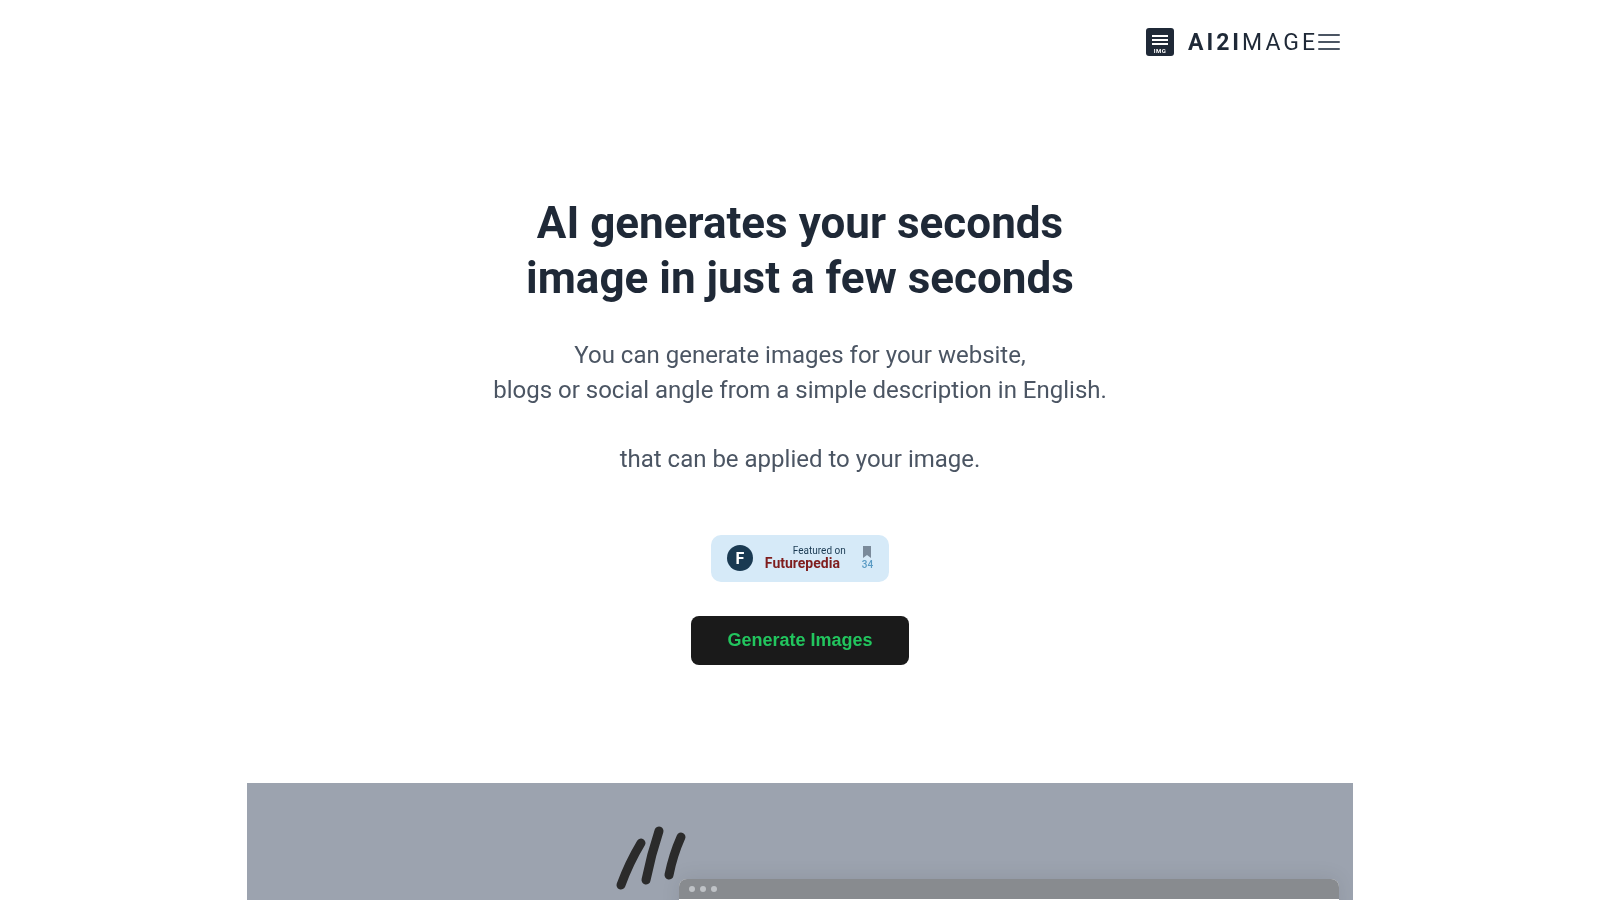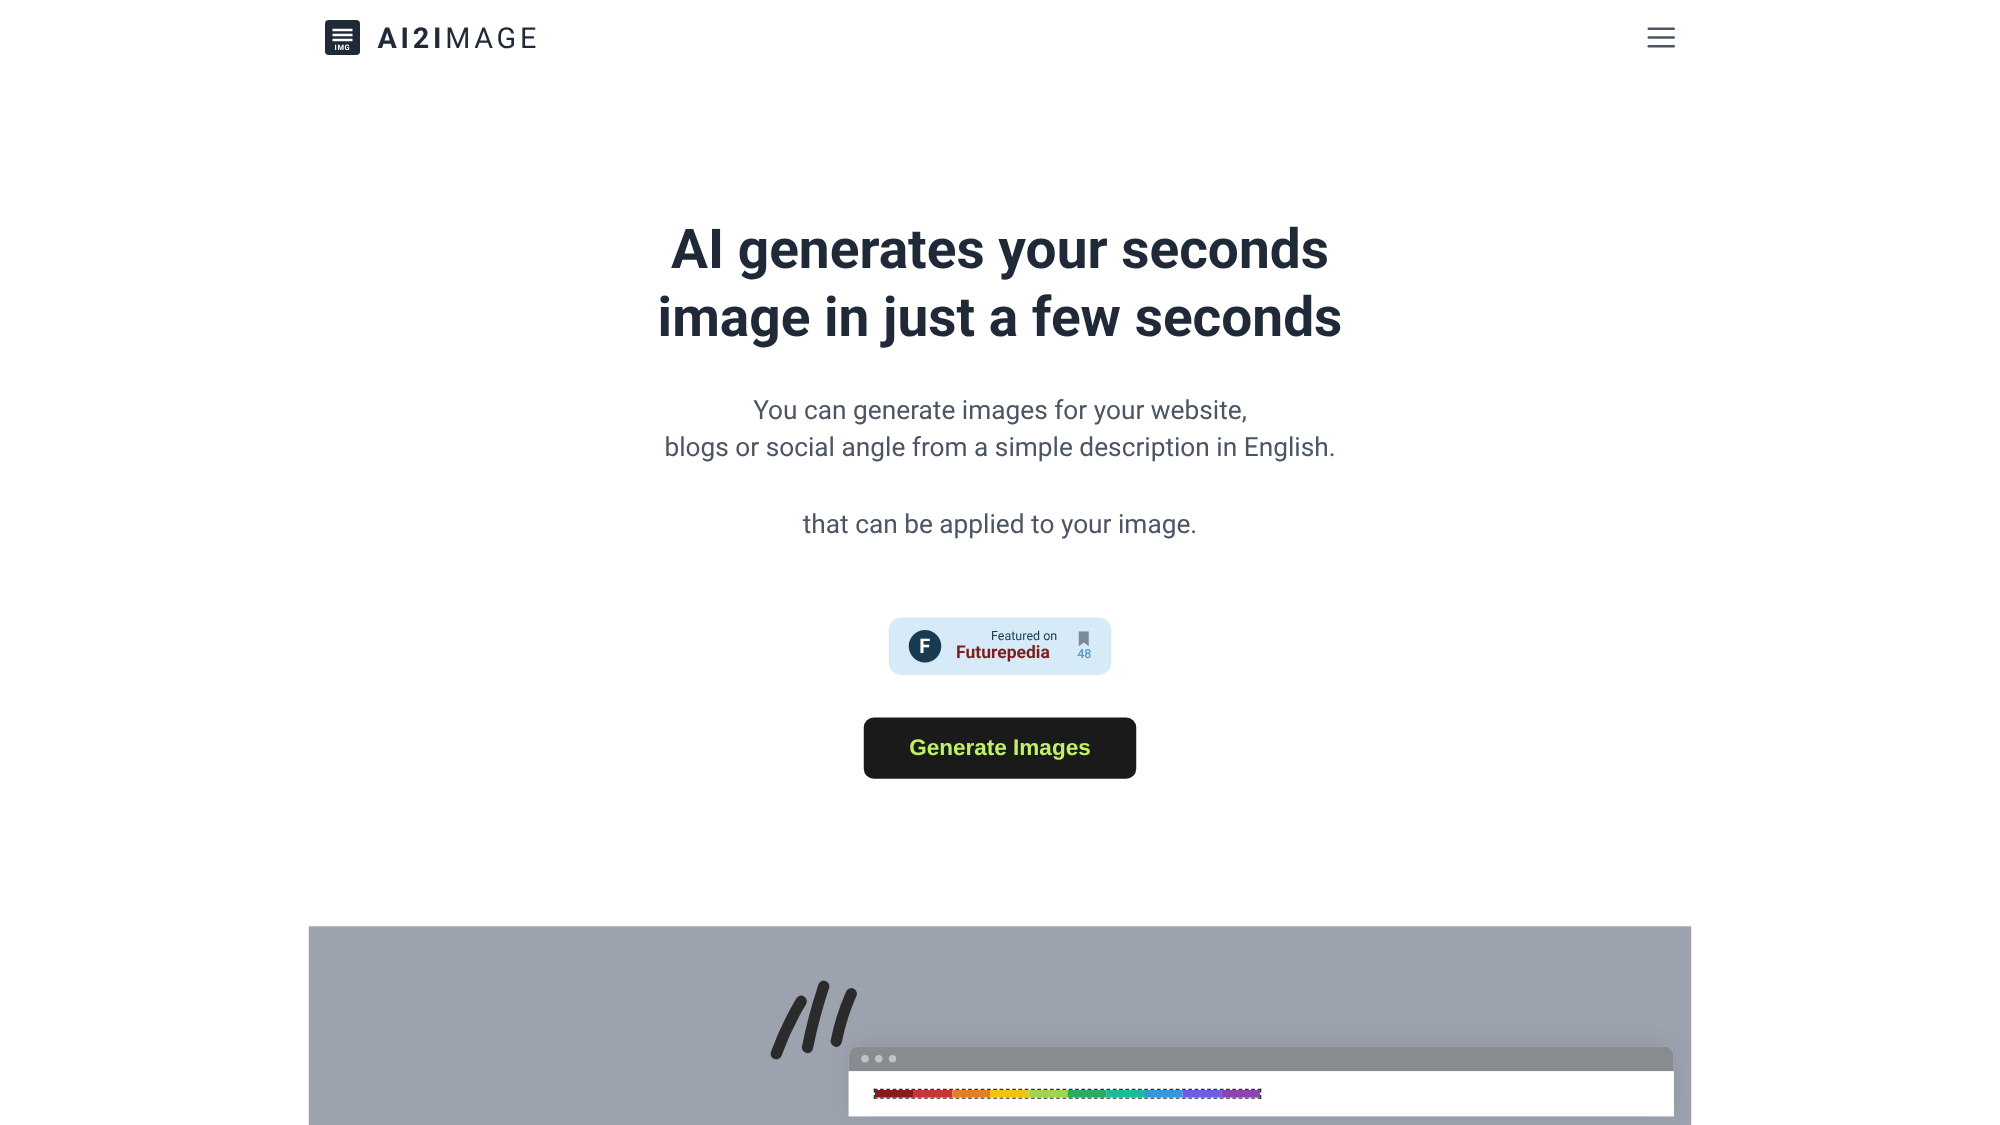--- a/index.html
+++ b/index.html
@@ -10,23 +10,23 @@
     body {
       font-family: -apple-system, BlinkMacSystemFont, 'Segoe UI', Roboto, Helvetica, Arial, sans-serif;
       background: #ffffff;
       color: #1f2937;
       width: 1600px;
       height: 900px;
       overflow: hidden;
     }
     .header {
       display: flex;
-      justify-content: space-between;
-      align-items: center;
-      padding: 16px 260px;
+      justify-content: flex-end;
+      align-items: center;
+      padding: 28px 260px;
     }
     .logo {
       display: flex;
       align-items: center;
       gap: 14px;
     }
     .logo-mark {
       width: 28px;
       height: 28px;
       background: #1f2937;
@@ -79,21 +79,21 @@
       padding-top: 112px;
     }
     .hero h1 {
       font-size: 44px;
       font-weight: 700;
       line-height: 1.25;
       color: #1f2937;
     }
     .hero .subtitle {
       margin-top: 32px;
-      font-size: 21px;
+      font-size: 24px;
       line-height: 1.45;
       color: #4b5563;
       font-weight: 400;
     }
     .badge {
       display: inline-flex;
       align-items: center;
       gap: 12px;
       background: #d6eaf8;
       border-radius: 10px;
@@ -139,21 +139,21 @@
     }
     .badge-count {
       font-size: 10px;
       color: #5a9bc4;
       font-weight: 500;
     }
     .cta-button {
       display: inline-block;
       margin-top: 34px;
       background: #1a1a1a;
-      color: #bef264;
+      color: #22c55e;
       font-size: 18px;
       font-weight: 600;
       padding: 14px 36px;
       border-radius: 8px;
       border: none;
       cursor: pointer;
     }
     .preview-section {
       margin: 118px auto 0;
       width: 1106px;
@@ -244,21 +244,21 @@
   <div class="badge">
     <div class="badge-logo">F</div>
     <div class="badge-text">
       <div class="small">Featured on</div>
       <div class="big">Futurepedia</div>
     </div>
     <div class="badge-right">
       <svg class="badge-bookmark" viewBox="0 0 10 12">
         <path d="M1 0 H9 V12 L5 9 L1 12 Z" fill="#7a8a9a"></path>
       </svg>
-      <div class="badge-count">48</div>
+      <div class="badge-count">34</div>
     </div>
   </div>
 
   <div>
     <button class="cta-button">Generate Images</button>
   </div>
 </section>
 
 <section class="preview-section">
   <svg class="spark" width="100" height="80">

